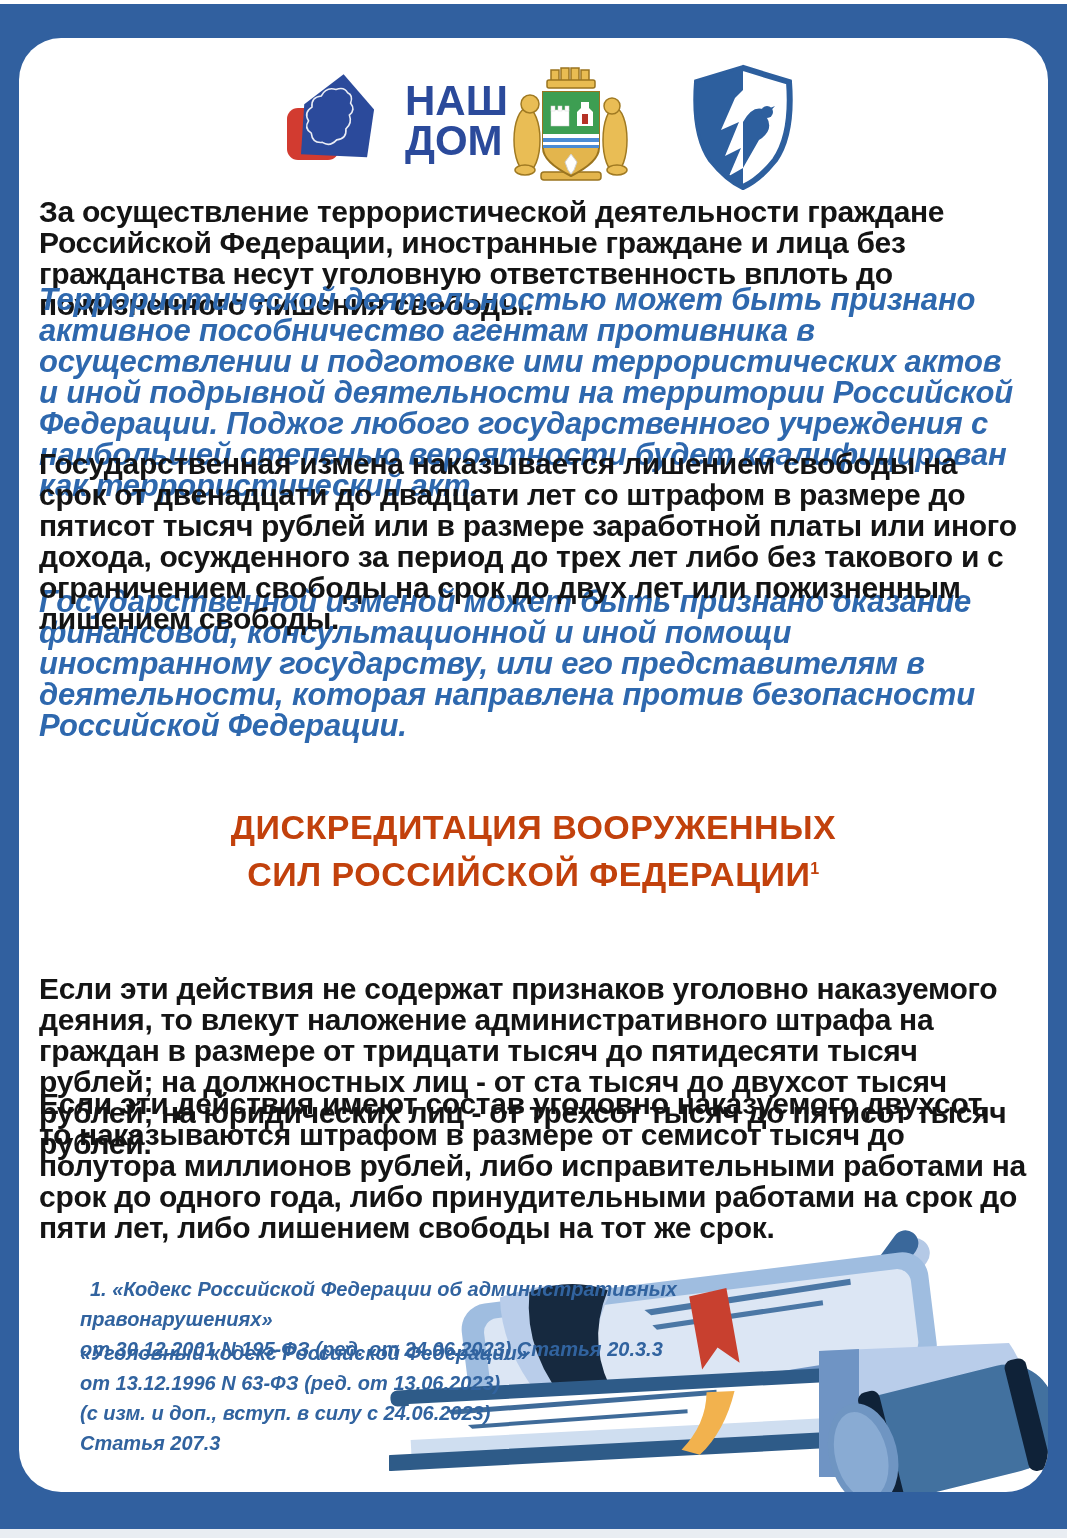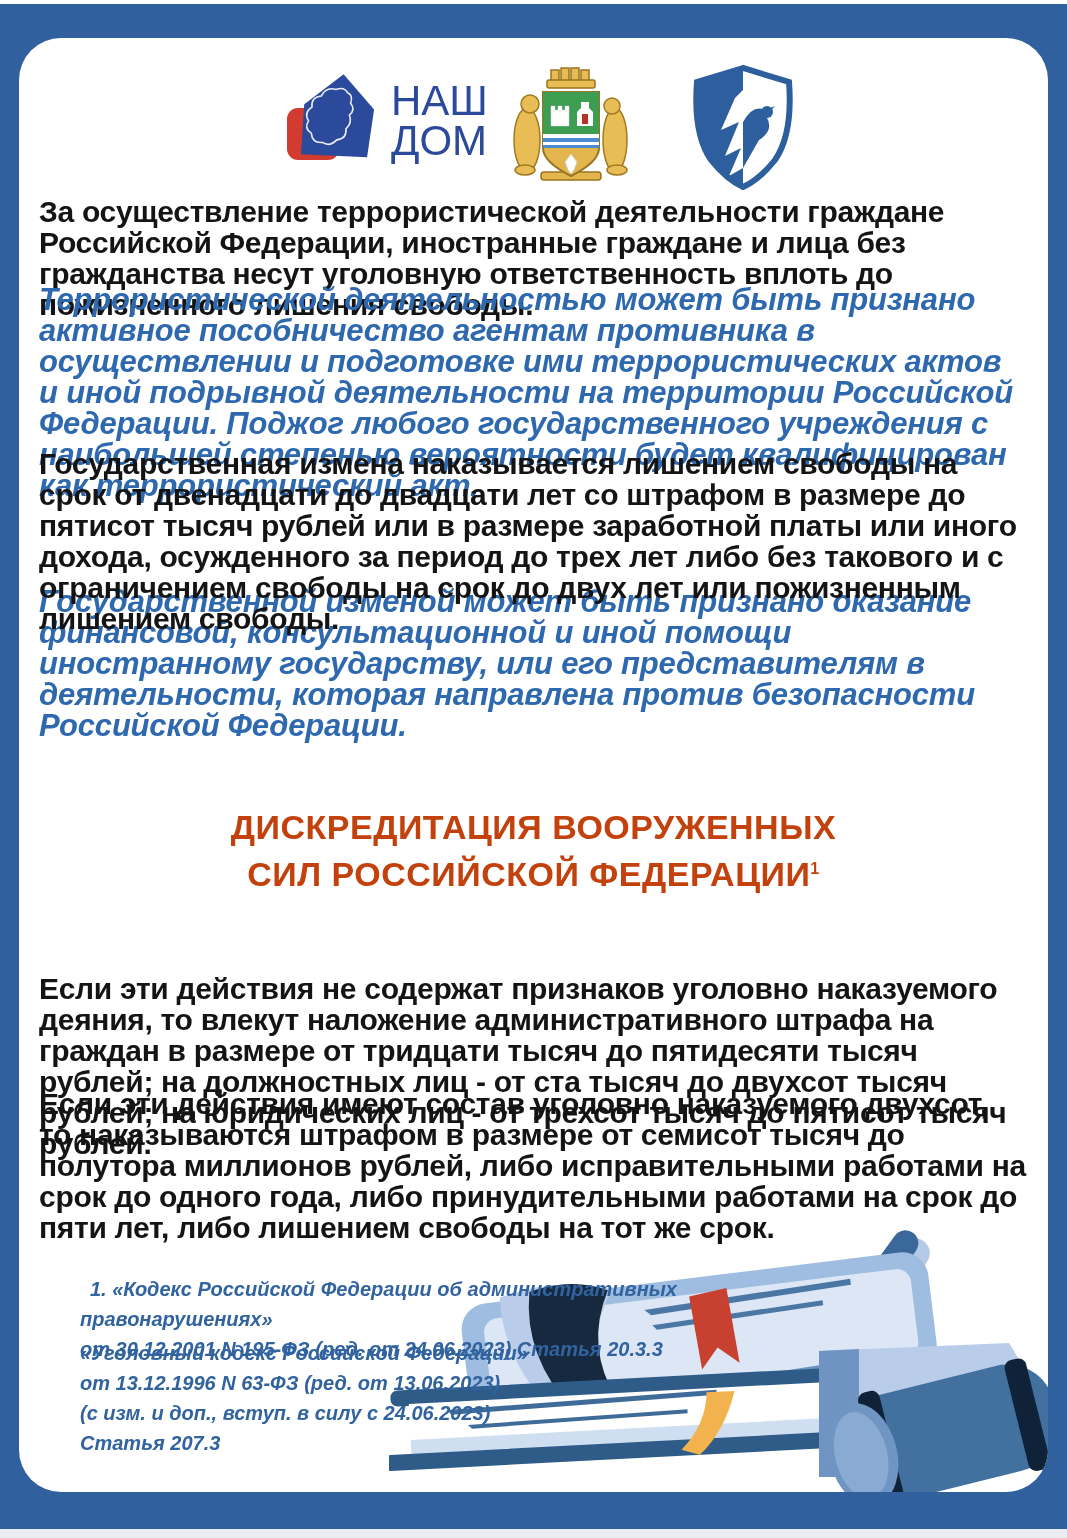--- a/index.html
+++ b/index.html
@@ -5,22 +5,22 @@
   html,body{margin:0;padding:0;}
   body{width:1067px;height:1538px;position:relative;background:#31609f;
        font-family:"Liberation Sans", sans-serif;overflow:hidden;}
   .top-strip{position:absolute;top:0;left:0;width:100%;height:4px;background:#ffffff;}
   .bottom-strip{position:absolute;bottom:0;left:0;width:100%;height:9px;background:#e9edf2;}
   .sheet{position:absolute;left:19px;right:19px;top:38px;bottom:46px;background:#ffffff;
          border-radius:42px;overflow:hidden;}
   
   .logo-row{position:absolute;top:24px;left:0;width:100%;height:130px;}
   .nashdom{position:absolute;left:262px;top:4px;display:flex;align-items:center;}
-  .nashdom-text{color:#2b4a9b;font-weight:normal;font-size:42px;line-height:0.95;
-                white-space:pre-line;letter-spacing:0px;margin-left:10px;margin-top:6px;}
+  .nashdom-text{color:#2b4a9b;font-weight:bold;font-size:42px;line-height:0.95;
+                white-space:pre-line;letter-spacing:0px;margin-left:24px;margin-top:6px;}
   .coat{position:absolute;left:486px;top:0;}
   .doveshield{position:absolute;left:664px;top:2px;}
   
   .tb{position:absolute;left:20px;right:22px;}
   .p-bold{color:#141414;font-weight:bold;font-size:30px;line-height:31px;letter-spacing:-0.3px;}
   .p-italic{color:#2e68ae;font-style:italic;font-weight:bold;font-size:31px;line-height:31px;letter-spacing:-0.2px;}
   .p-regular{color:#1c1c1c;font-weight:400;font-size:24px;line-height:32px;letter-spacing:-0.2px;}
   .heading{position:absolute;left:0;right:0;text-align:center;color:#c2410c;font-weight:bold;
            font-size:34px;line-height:42px;letter-spacing:0.5px;white-space:pre-line;}
   .heading sup{font-size:16px;vertical-align:super;}

